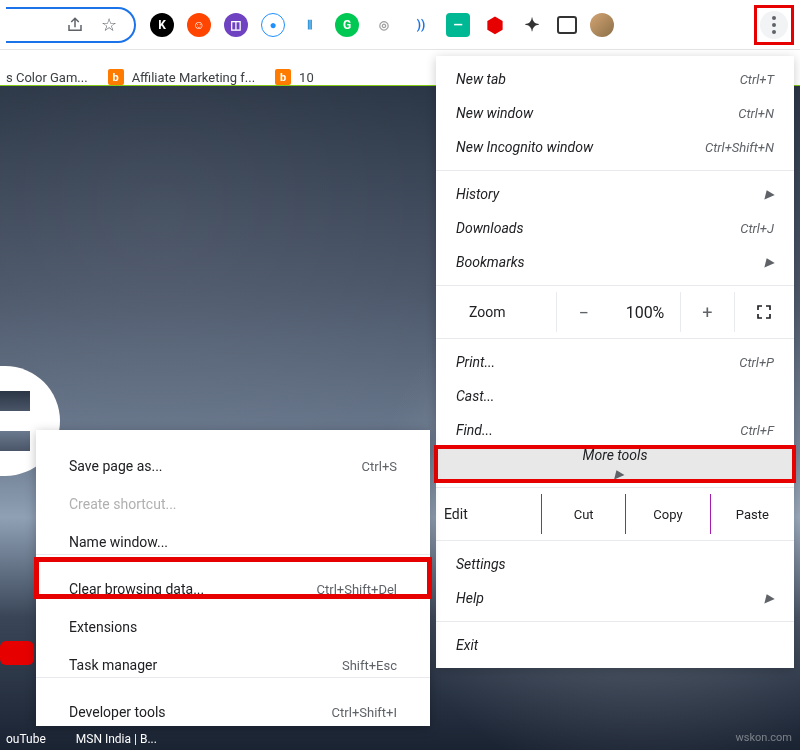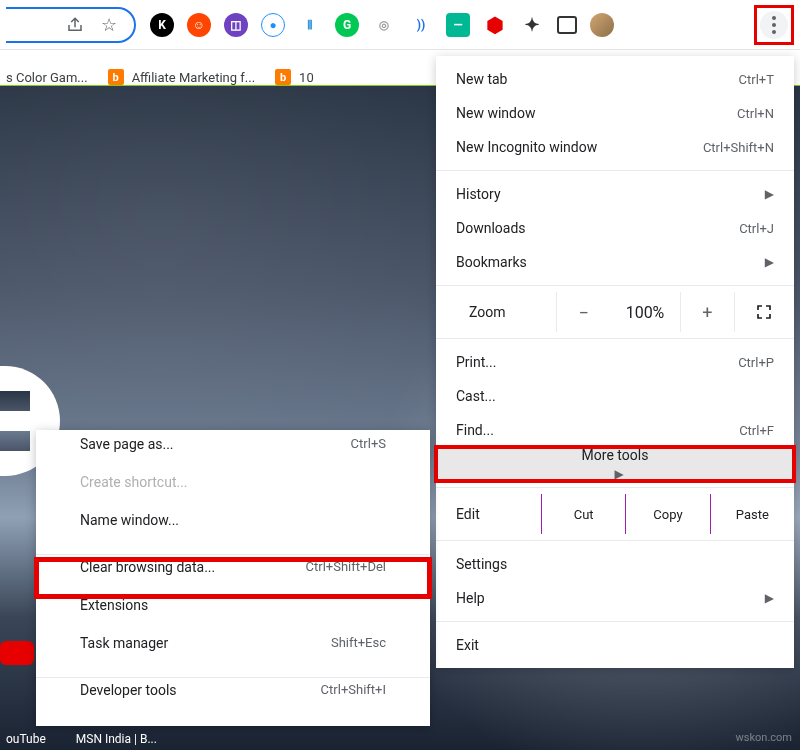--- a/index.html
+++ b/index.html
@@ -27,38 +27,38 @@
     radial-gradient(circle at 80% 65%, rgba(255,255,255,.25) 0%, transparent 35%); }
   .big-e { position:absolute; left:-10px; top:280px; width:70px; height:110px; background:#fff; border-radius:0 55px 55px 0; }
   .big-e::before { content:""; position:absolute; left:0; top:25px; width:40px; height:20px; background:linear-gradient(180deg,#2a3545,#4a5568); }
   .big-e::after { content:""; position:absolute; left:0; top:65px; width:40px; height:20px; background:linear-gradient(180deg,#6b7a8f,#4a5568); }
   .red-sq { position:absolute; left:0; top:555px; width:34px; height:24px; background:#e60000; border-radius:6px; }
   .bbm { position:absolute; bottom:4px; left:0; display:flex; gap:30px; color:#fff; font-size:12px; padding-left:6px;}
   .wm { position:absolute; bottom:6px; right:8px; color:rgba(255,255,255,.4); font-size:11px;text-align:center; }
 
   
   .menu { position: absolute; top: 56px; right: 6px; width: 358px; background: #fff; box-shadow: 0 2px 10px rgba(0,0,0,.2); font-size: 14px; color: #202124; padding: 6px 0; }
-  .mi { display: flex; align-items: center; height: 34px; padding: 0 20px; justify-content: space-between; }
+  .mi { display: flex; align-items: center; height: 34px; padding: 0 20px; justify-content: space-between; font-style: italic; }
   .mi .lbl { flex: 1; }
   .mi .sc { color: #5f6368; font-size: 13px; }
   .mi .ar { color: #5f6368; font-size: 12px; margin-left: 8px; }
   .sep { height: 1px; background: #e8eaed; margin: 6px 0; }
   .zoomrow { display:flex; align-items:center; height:40px; }
   .zoomrow .zlabel { width:120px; padding-left:33px; }
   .zbtn { flex:1; text-align:center; color:#5f6368; font-size:18px; border-left:1px solid #e8eaed; height:100%; display:flex;align-items:center;justify-content:center;}
   .zval { flex:1.3; text-align:center; font-size:16px; }
   .fsbtn { width:60px; border-left:1px solid #e8eaed; height:100%; display:flex;align-items:center;justify-content:center; }
   .editrow { display:flex; align-items:center; height:40px; }
-  .editrow .elabel { width:105px; padding-left:20px; }
+  .editrow .elabel { width:105px; padding-left:8px; }
   .ebtn { flex:1; text-align:center; font-size:13px; border-left:1px solid #a21caf; height:100%; display:flex;align-items:center;justify-content:center;}
   .hl-more { background:#e8e8e8; outline: 4px solid #e60000; outline-offset:-2px;flex-direction:column; }
 
   
   .submenu { position: absolute; top: 430px; left: 36px; width: 394px; background: #fff; box-shadow: 0 2px 10px rgba(0,0,0,.25); font-size: 14px; color: #202124; padding: 6px 0; z-index: 5; }
-  .si { display:flex; align-items:flex-start; height:38px; padding:0 44px; justify-content:space-between;gap:22px; }
+  .si { display:flex; align-items:flex-end; height:38px; padding:0 33px; justify-content:space-between;gap:22px; }
   .si .lbl { flex:1; }
   .si .sc { color:#5f6368; font-size:13px; }
   .si.disabled .lbl { color:#b0b0b0; }
   .hl-clear { outline: 5px solid #e60000; outline-offset:-3px; }
   .ssep { height:1px; background:#e8eaed; margin:4px 0; }
 </style>
 </head>
 <body>
 
 <div class="toolbar">

